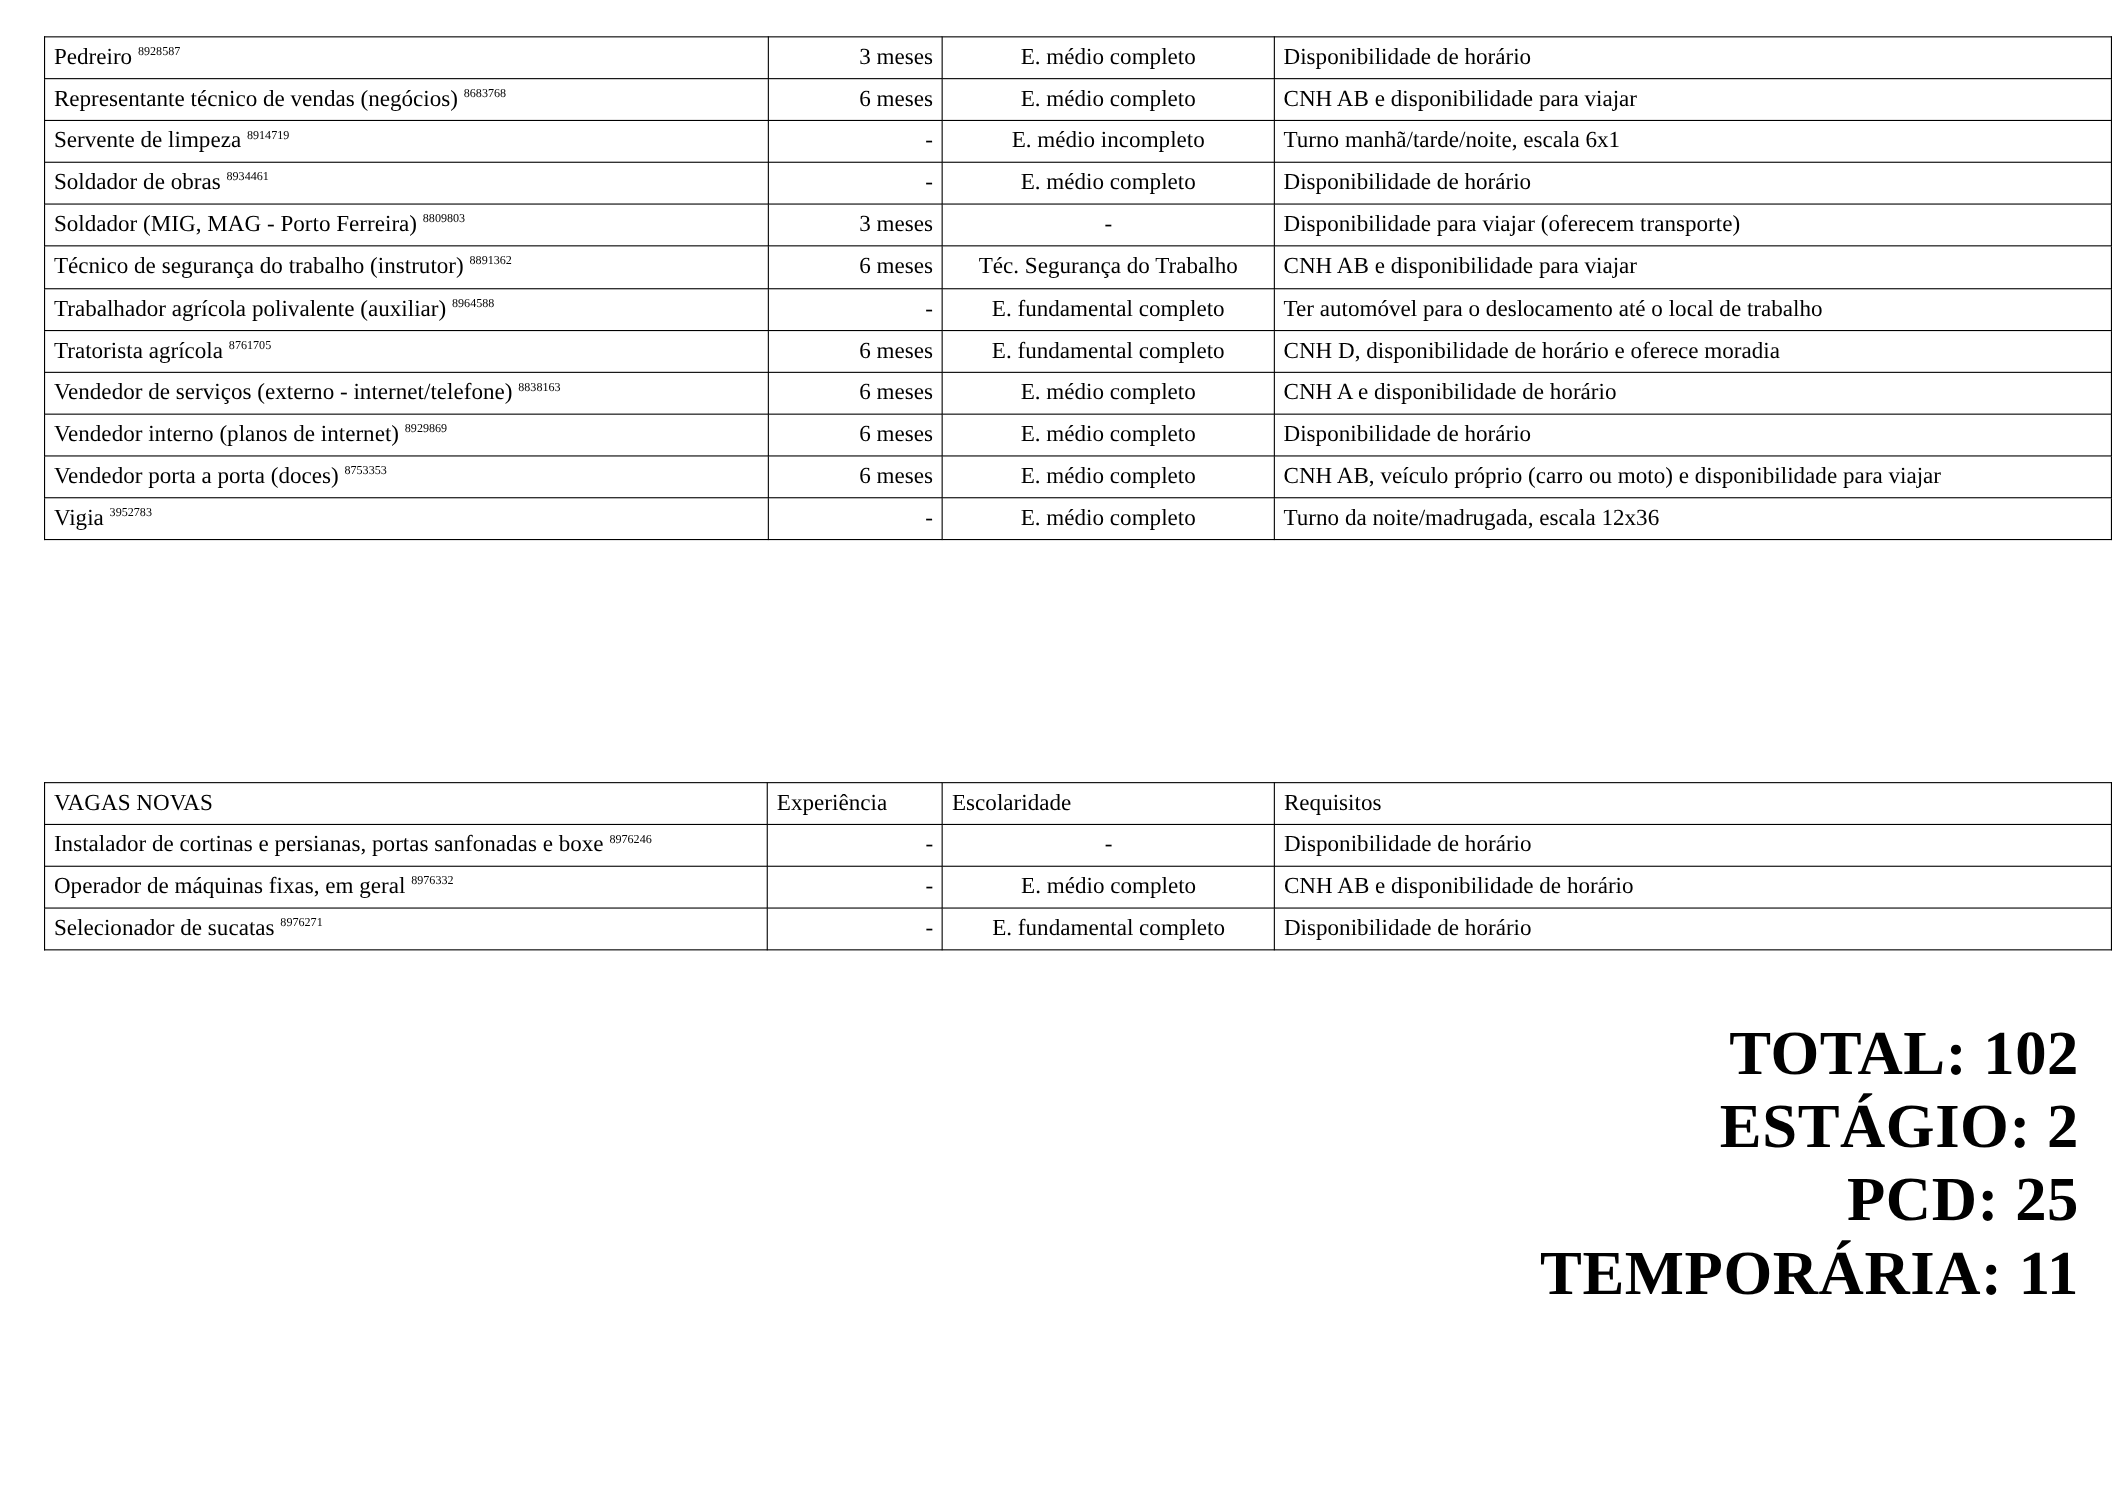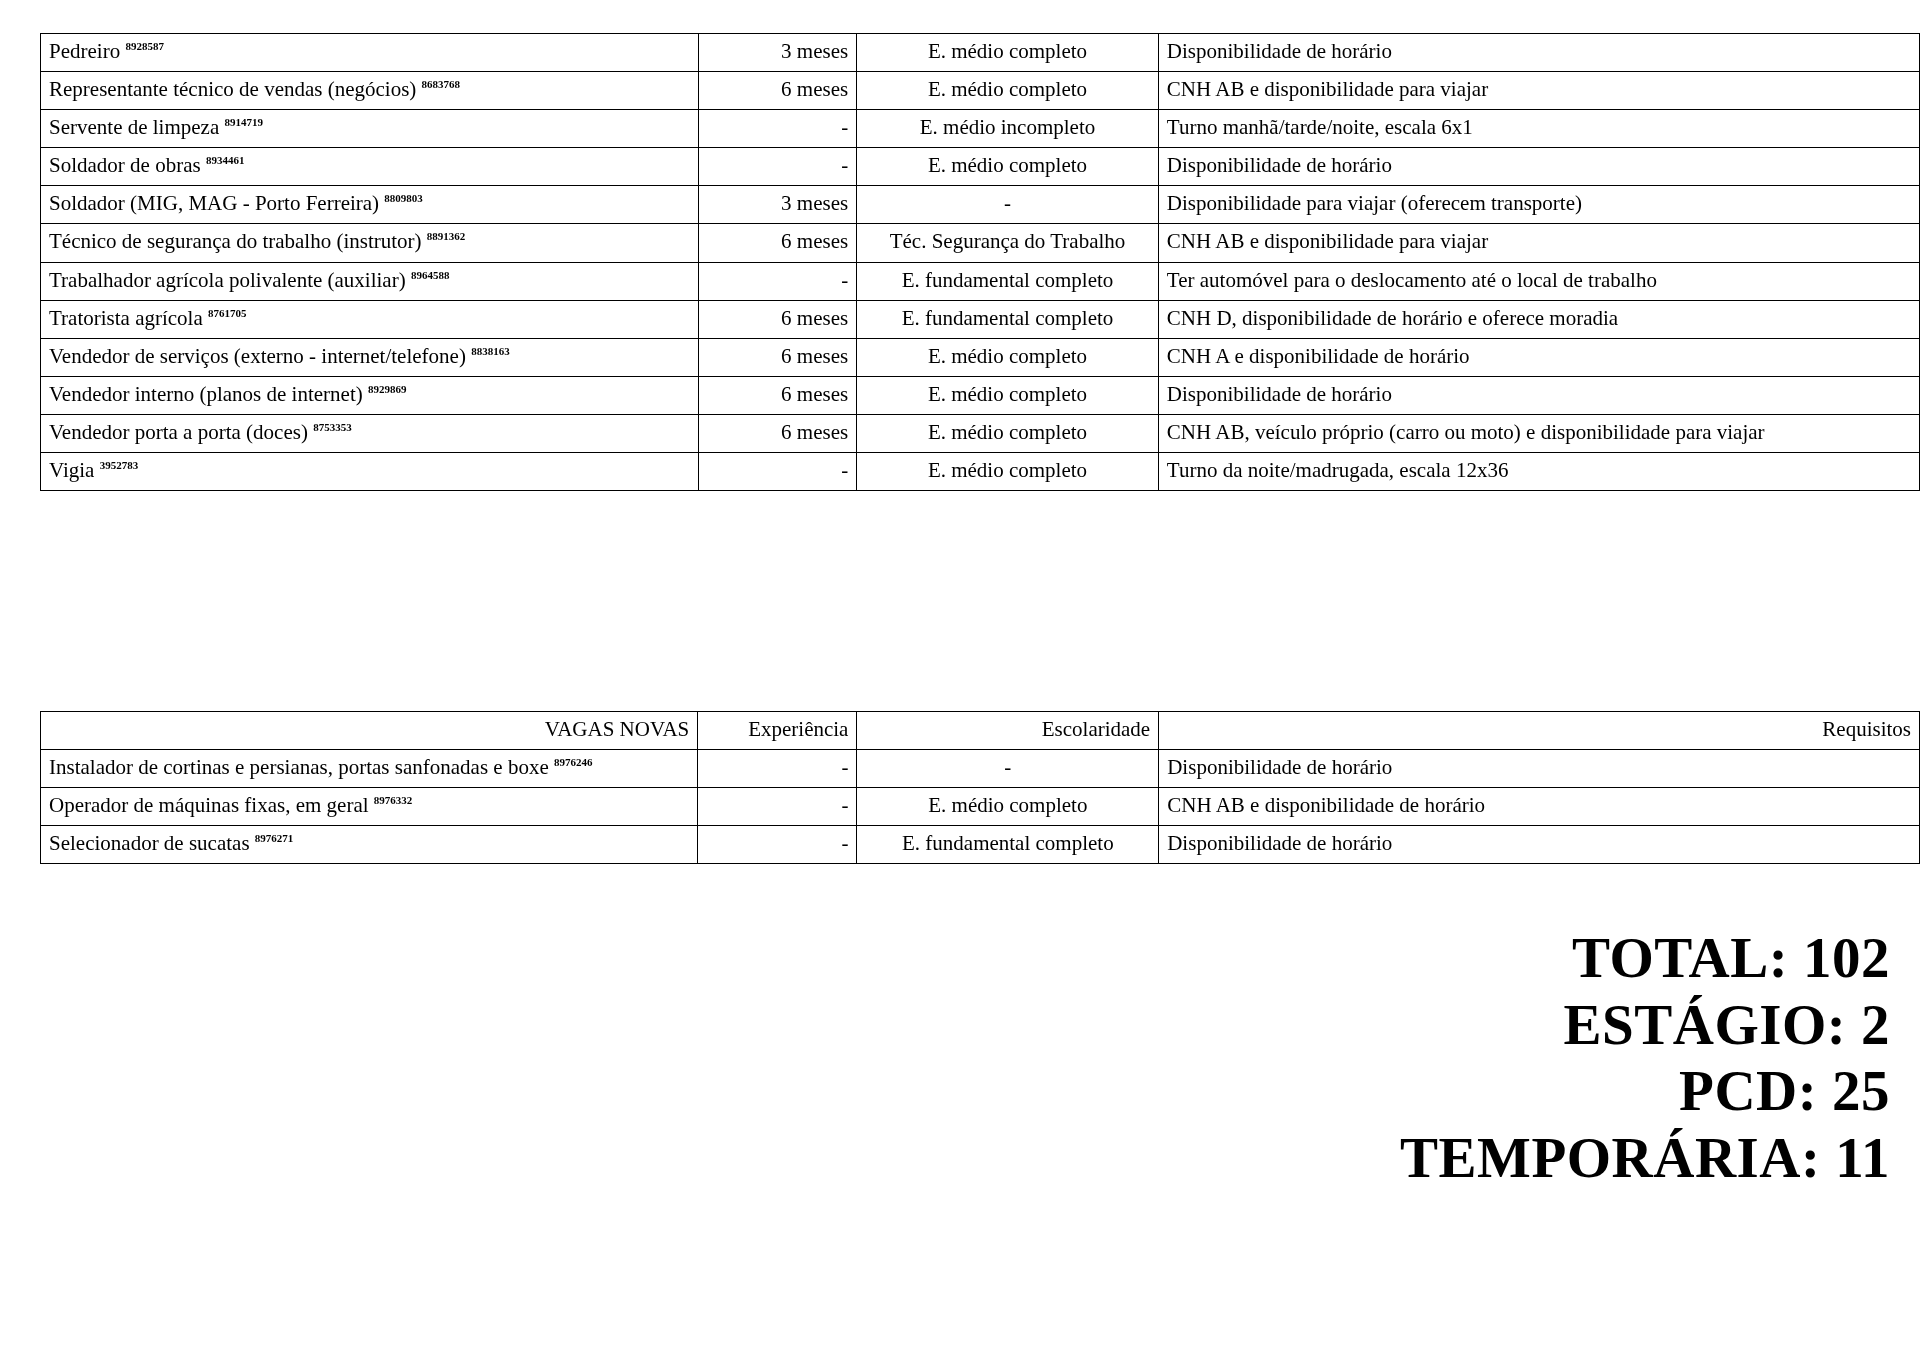--- a/index.html
+++ b/index.html
@@ -35,30 +35,30 @@
     line-height: 1.1;
     vertical-align: middle;
     font-weight: normal;
   }
   .col-cargo { width: 650px; }
   .col-exp   { width: 143px; text-align: right; }
   .col-esc   { width: 288px; text-align: center; }
   .col-req   { width: 755px; }
 
   th.col-cargo, th.col-exp, th.col-esc, th.col-req {
-    text-align: right;
+    text-align: left;
     font-weight: bold;
     font-size: 21px;
   }
 
   sup.code {
     font-size: 11px;
     vertical-align: super;
     line-height: 0;
-    font-weight: bold;
+    font-weight: normal;
   }
 
   
   #table-continuation-wrapper {
     position: absolute;
     left: 40px;
     top: 33px;
   }
   #table-new-wrapper {
     position: absolute;

